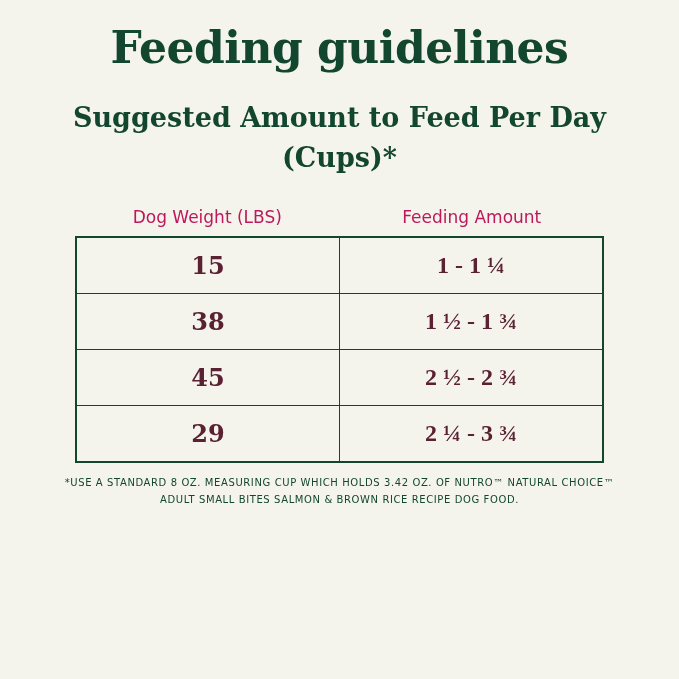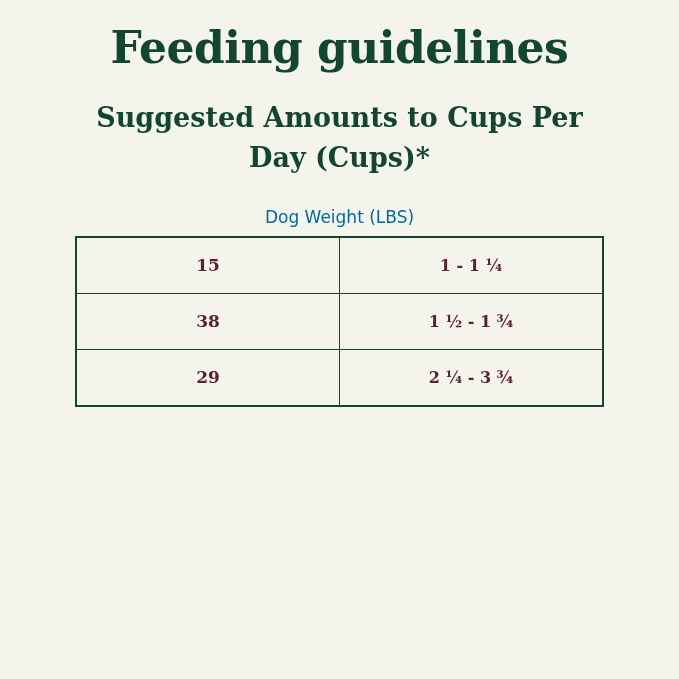--- a/index.html
+++ b/index.html
@@ -49,41 +49,42 @@
   .col-headers {
     display: flex;
     width: 100%;
     margin-bottom: 9px;
   }
   .col-header {
     flex: 1 1 0;
     text-align: center;
     font-family: "DejaVu Sans", sans-serif;
     font-size: 17px;
-    color: #0369a1;
+    color: #be185d;
     font-weight: normal;
   }
   table.feeding {
     width: 100%;
     border-collapse: collapse;
     table-layout: fixed;
     border: 2px solid #13462f;
   }
   table.feeding td {
     border: 1px solid #13462f;
     height: 53px;
     text-align: center;
     vertical-align: middle;
     font-family: "DejaVu Serif", serif;
     font-weight: bold;
-    font-size: 17px;
+    font-size: 24px;
     color: #5a2133;
   }
   table.feeding td.amount {
-    font-size: 16px;
+    font-size: 24px;
+    font-family: Liberation Serif, serif;
   }
   .footnote {
     position: absolute;
     left: 0;
     right: 0;
     bottom: 36px;
     text-align: center;
     font-family: "DejaVu Sans", sans-serif;
     font-size: 10px;
     color: #13462f;
@@ -92,43 +93,50 @@
     padding: 0 40px;
   }
 </style>
 </head>
 <body>
 
 <div class="page">
 
   <div class="title">Feeding guidelines</div>
 
-  <div class="subtitle">Suggested Amounts to Cups Per Day (Cups)*</div>
+  <div class="subtitle">Suggested Amount to Feed Per Day (Cups)*</div>
 
   <div class="table-wrap">
 
     <div class="col-headers">
       <div class="col-header">Dog Weight (LBS)</div>
+      <div class="col-header">Feeding Amount</div>
     </div>
 
     <table class="feeding">
       <tbody>
         <tr>
           <td>15</td>
           <td class="amount">1 - 1 ¼</td>
         </tr>
         <tr>
           <td>38</td>
           <td class="amount">1 ½ - 1 ¾</td>
         </tr>
         <tr>
+          <td>45</td>
+          <td class="amount">2 ½ - 2 ¾</td>
+        </tr>
+        <tr>
           <td>29</td>
           <td class="amount">2 ¼ - 3 ¾</td>
         </tr>
       </tbody>
     </table>
 
   </div>
 
   <div class="footnote">
+    <div>*USE A STANDARD 8 OZ. MEASURING CUP WHICH HOLDS 3.42 OZ. OF NUTRO™ NATURAL CHOICE™</div>
+    <div>ADULT SMALL BITES SALMON &amp; BROWN RICE RECIPE DOG FOOD.</div>
   </div>
 
 </div>
 
 </body></html>

